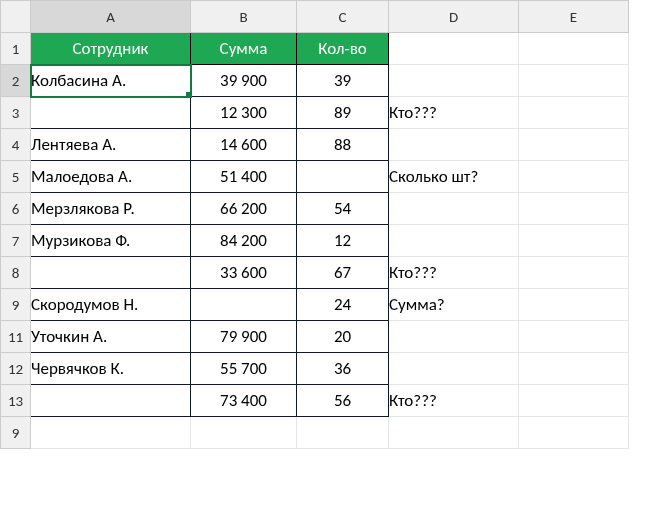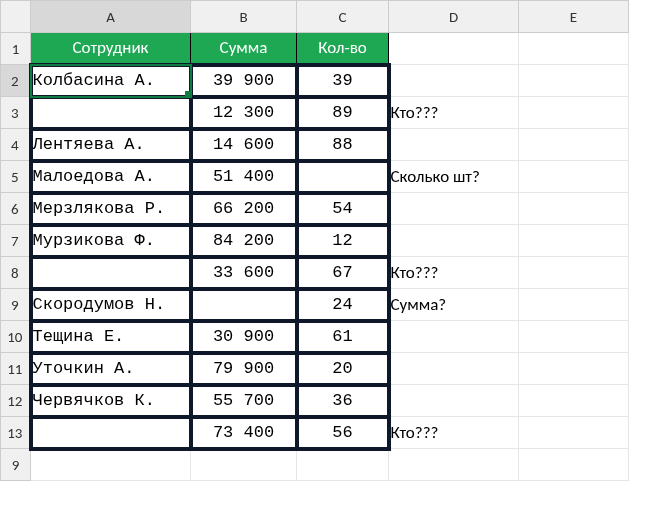--- a/index.html
+++ b/index.html
@@ -66,25 +66,24 @@
   .thead {
     background: #1ea853;
     color: #fff;
     font-weight: bold;
     text-align: center;
     border: 1px solid #000;
     margin-top: 20px;
   }
   
   .tcell {
-    border: 4px solid #0f172a;
+    border: 1px solid #0f172a;
     padding: 0 6px;
     white-space: nowrap;
     text-align: left;
-    font-family: Liberation Mono, monospace;
   }
   .tcell.num {
     text-align: center;
   }
   
   .active-cell {
     outline: 2px solid #107c41;
     outline-offset: -1px;
     position: relative;
   }
@@ -179,28 +178,20 @@
   </tr>
   <tr>
     <th class="row-hdr">9</th>
     <td class="tcell">Скородумов Н.</td>
     <td class="tcell num"></td>
     <td class="tcell num">24</td>
     <td class="cell">Сумма?</td>
     <td class="cell"></td>
   </tr>
   <tr>
-    <th class="row-hdr">10</th>
-    <td class="tcell">Тещина Е.</td>
-    <td class="tcell num">30 900</td>
-    <td class="tcell num">61</td>
-    <td class="cell"></td>
-    <td class="cell"></td>
-  </tr>
-  <tr>
     <th class="row-hdr">11</th>
     <td class="tcell">Уточкин А.</td>
     <td class="tcell num">79 900</td>
     <td class="tcell num">20</td>
     <td class="cell"></td>
     <td class="cell"></td>
   </tr>
   <tr>
     <th class="row-hdr">12</th>
     <td class="tcell">Червячков К.</td>

